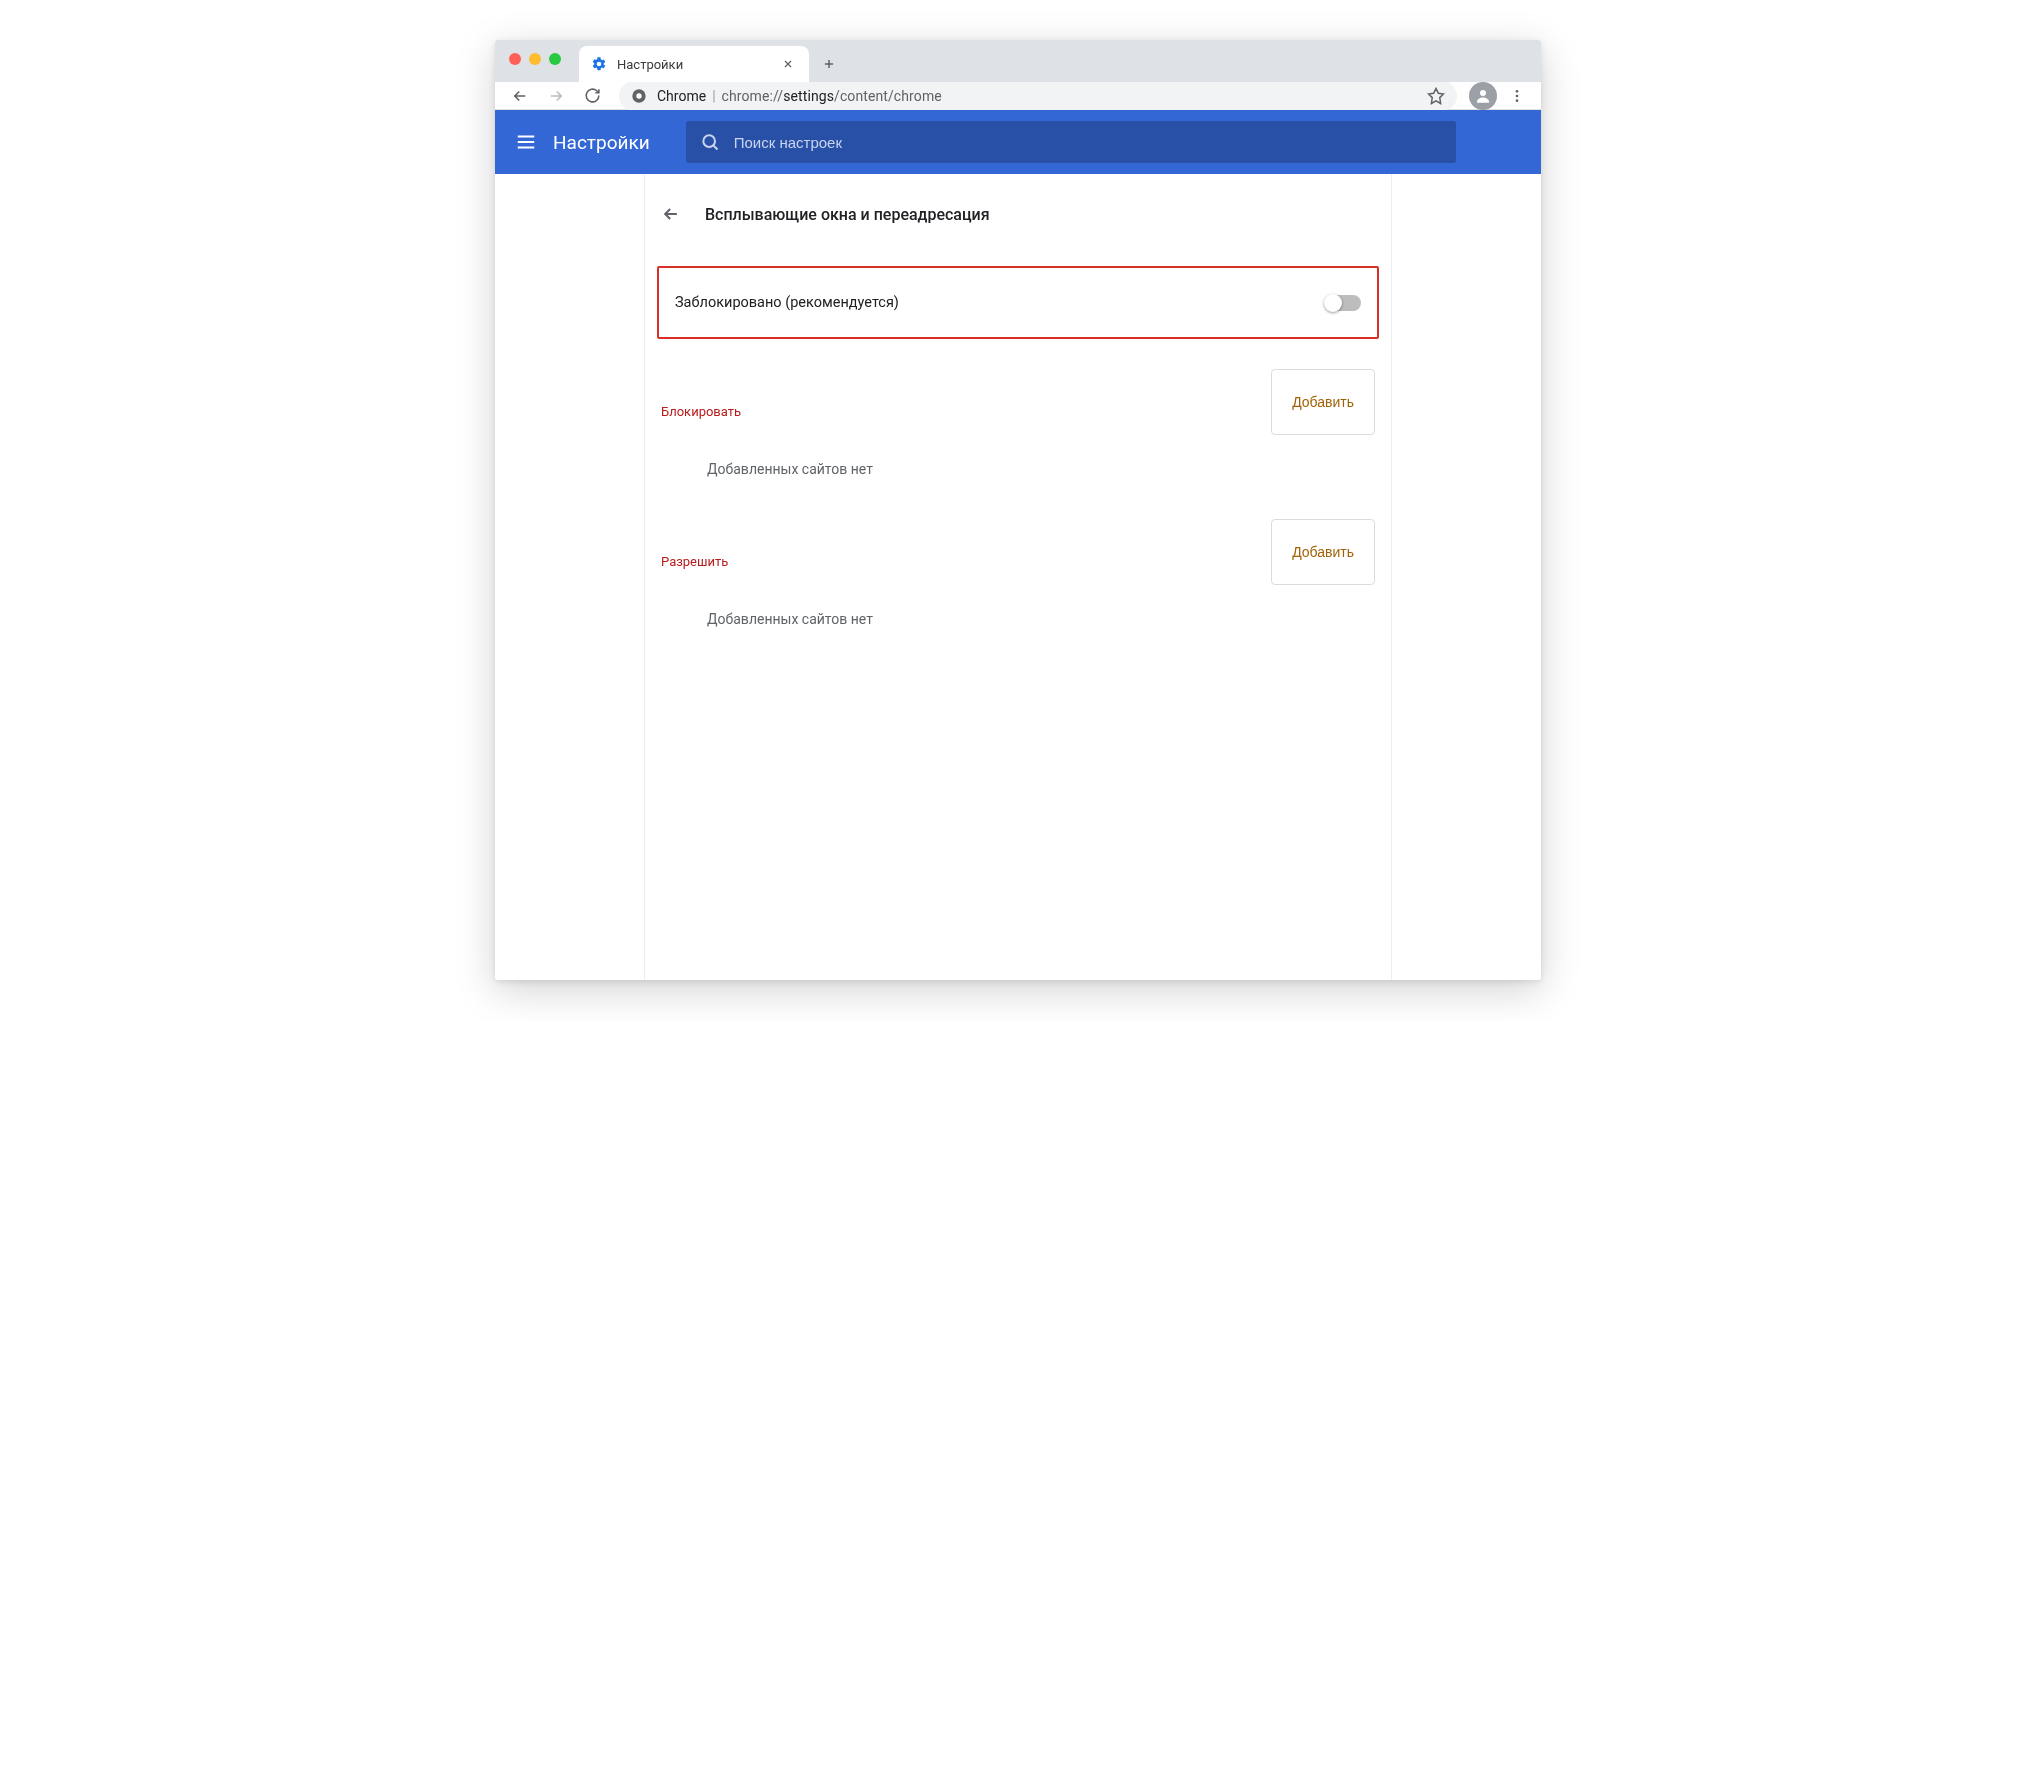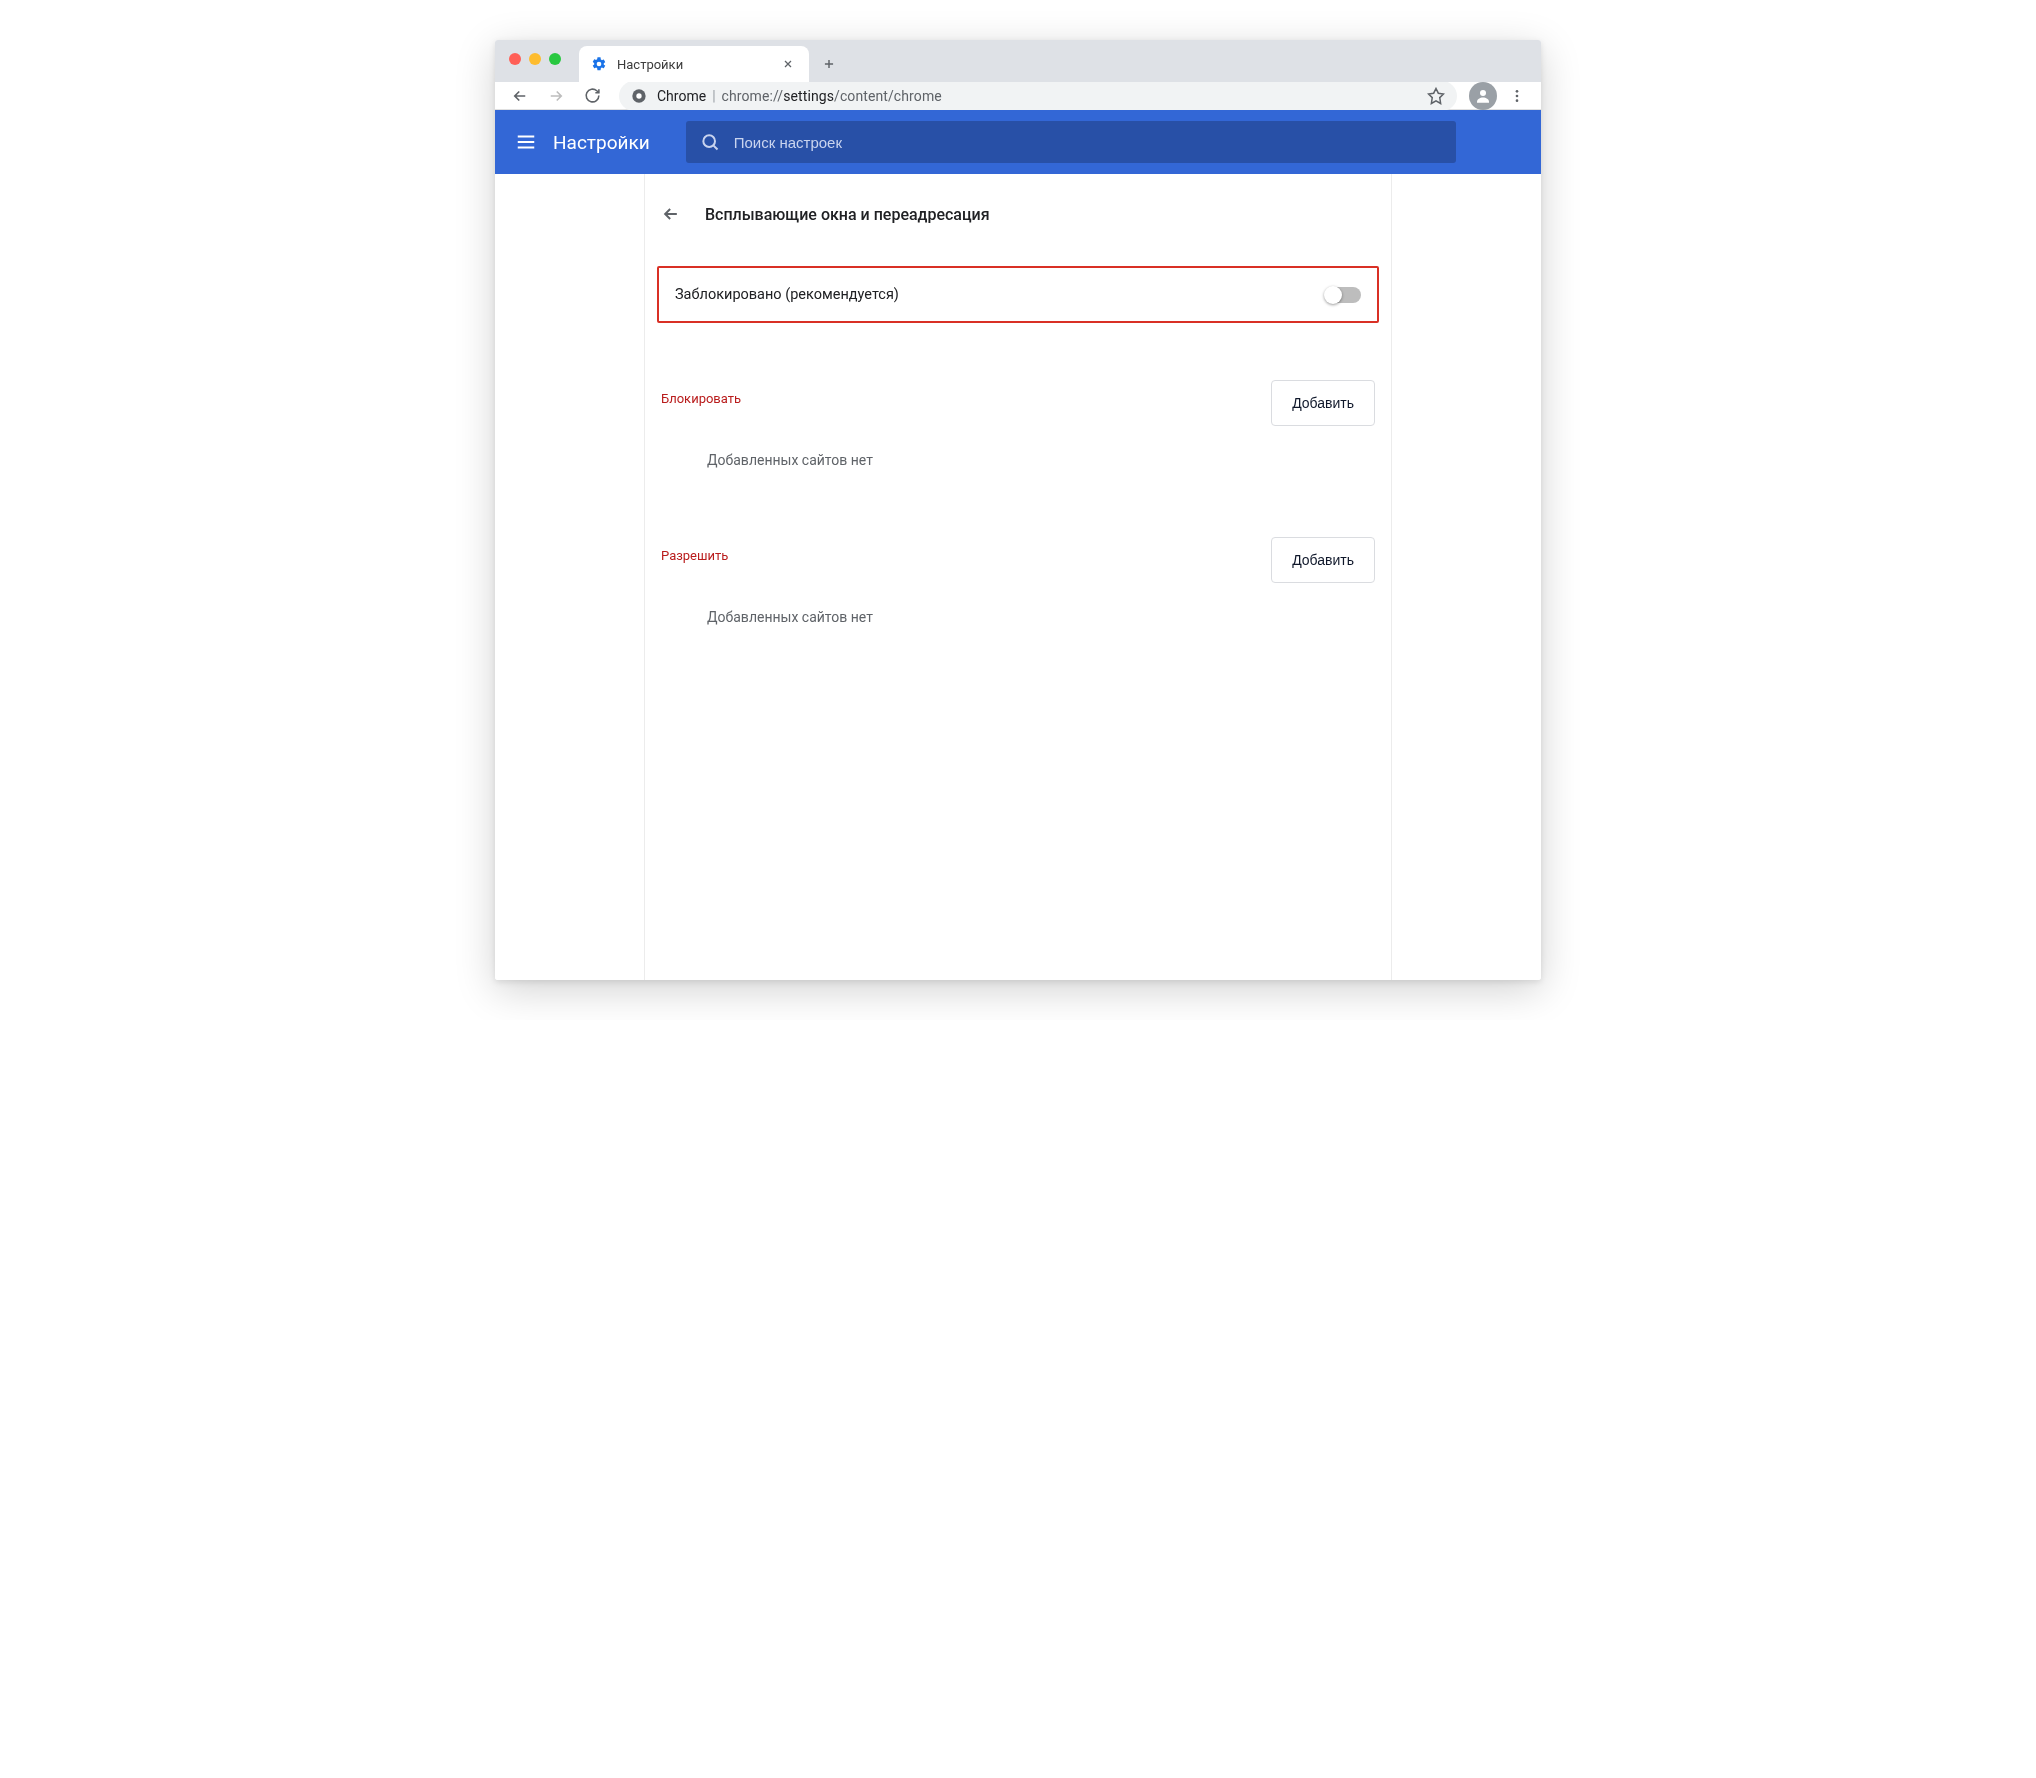--- a/index.html
+++ b/index.html
@@ -157,21 +157,21 @@
   }
   .back-arrow { width:28px;height:28px;display:flex;align-items:center;justify-content:center;color:#5f6368;cursor:pointer;}
   .page-head h1 { font-size: 16px; font-weight: 500; color:#202124; }
   .card {
     padding: 14px 12px;
   }
   .highlight-row {
     border: 2px solid #d93025;
     border-radius: 2px;
     display:flex;align-items:center;justify-content:space-between;
-    padding: 18px 16px;
+    padding: 26px 16px;
     margin: 6px 0 16px 0;
   }
   .row-label { font-size: 14.5px; color:#202124; }
   
   .toggle {
     width: 36px; height: 16px; background:#bdbdbd; border-radius: 8px;
     position:relative; cursor:pointer;
   }
   .toggle .knob {
     width: 18px; height: 18px; background:#fff; border-radius:50%;
@@ -179,27 +179,26 @@
     box-shadow: 0 1px 3px rgba(0,0,0,0.4);
   }
   .section {
     display:flex;align-items:center;justify-content:space-between;
     padding: 14px 4px 6px 4px;
   }
   .section-title { font-size: 13px; color:#b91c1c;margin-top:18px; }
   .add-btn {
     border: 1px solid #dadce0;
     background:#fff;
-    color:#0f172a;
+    color:#a16207;
     font-size: 14px;
-    padding: 14px 20px;
+    padding: 24px 20px;
     border-radius: 4px;
     cursor:pointer;
     font-weight:500;
-    margin-top:27px;
   }
   .empty-text {
     font-size: 14px;
     color:#5f6368;
     padding: 20px 4px 28px 50px;
   }
   svg { display:block; }
 </style>
 </head>
 <body>

